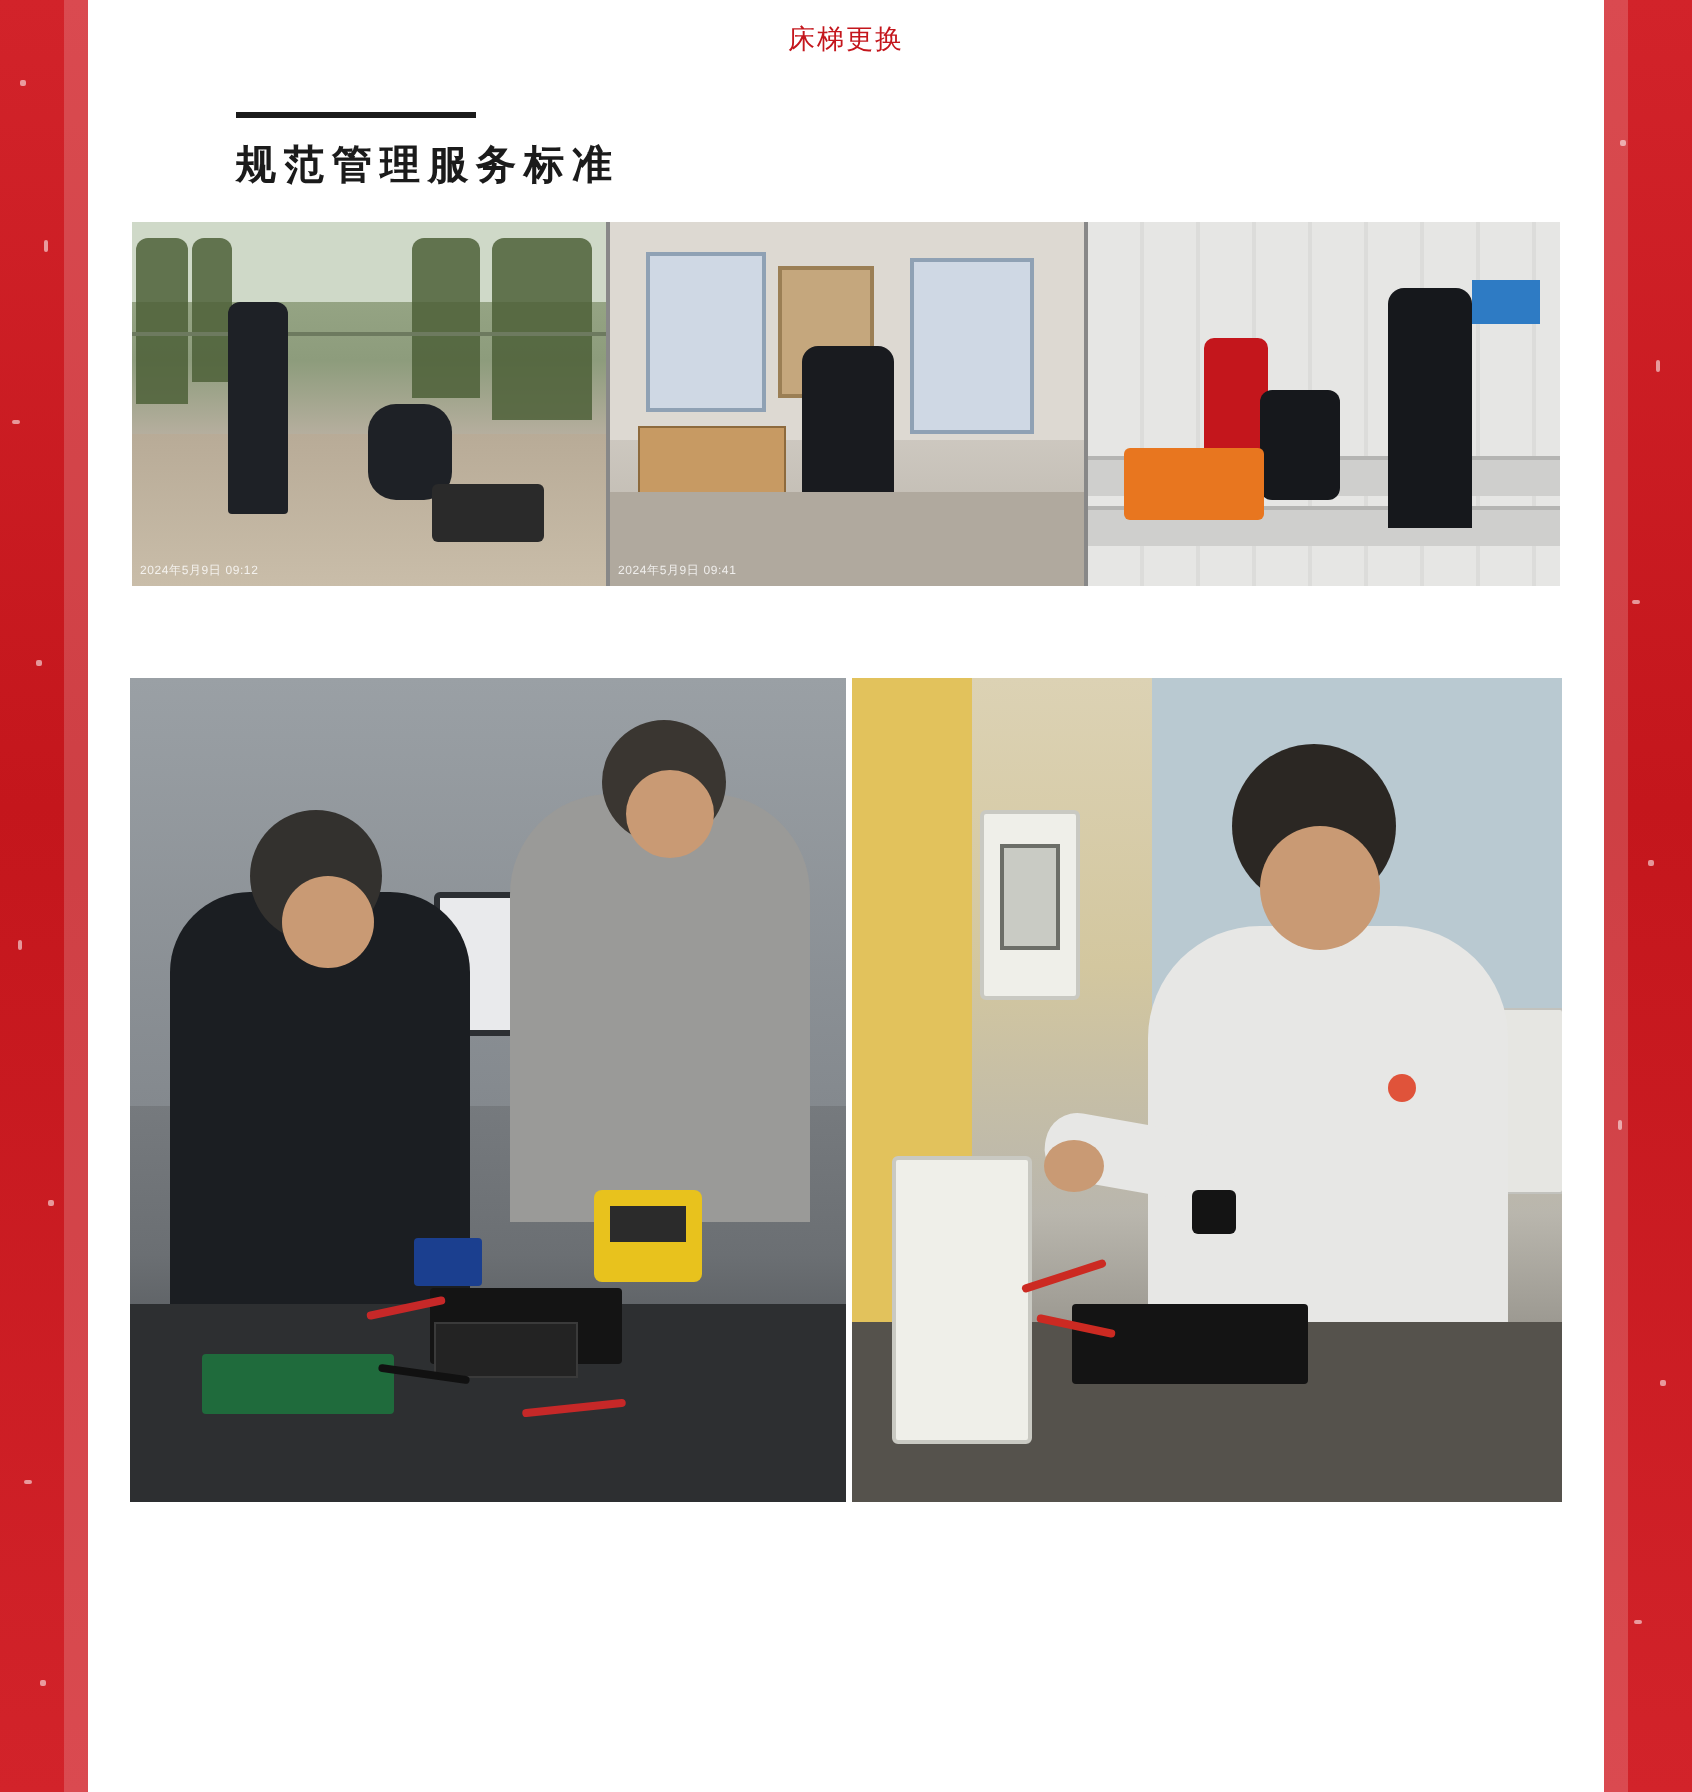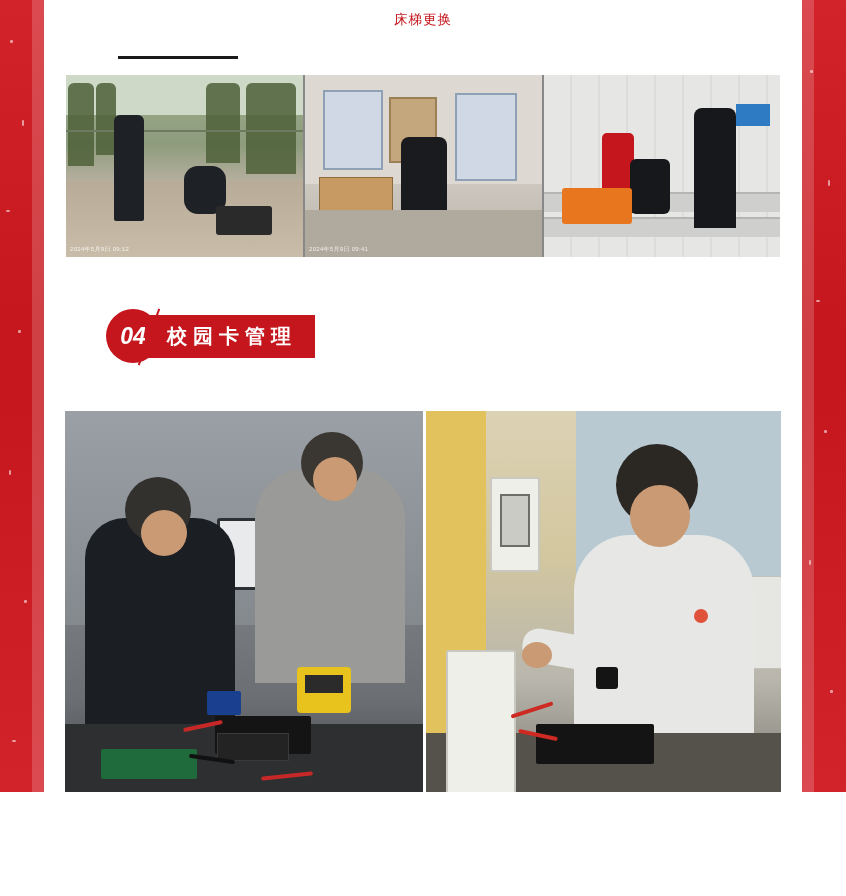--- a/index.html
+++ b/index.html
@@ -11,21 +11,21 @@
     height: 896px;
     overflow: hidden;
     font-family: "Liberation Sans", sans-serif;
     background: #ffffff;
   }
 
   
   .page {
     position: relative;
     width: 846px;
-    height: 792px;
+    height: 896px;
     background: #ffffff;
     overflow: hidden;
   }
 
   
   .band {
     position: absolute;
     top: 0;
     bottom: 0;
     width: 44px;
@@ -284,20 +284,21 @@
     <div class="speck" style="left:28px;top:690px;width:3px;height:3px;"></div>
     <div class="speck" style="left:15px;top:810px;width:4px;height:2px;"></div>
   </div>
 
   <div class="content">
 
     <div class="caption top">床梯更换</div>
 
     <div class="sec-head">
       <div class="sec-rule"></div>
+      <div class="sec-title">规范管理服务标准</div>
     </div>
 
     <div class="strip">
 
       <div class="ph a">
         <div class="ph-img p1">
           <div class="layer sky"></div>
           <div class="layer tree" style="left:2px;width:26px;"></div>
           <div class="layer tree" style="left:30px;width:20px;height:40%;"></div>
           <div class="layer tree" style="left:140px;width:34px;height:44%;"></div>
@@ -333,25 +334,20 @@
           <div class="layer red" style="left:58px;top:32%;width:32px;height:36%;"></div>
           <div class="layer dark" style="left:86px;top:46%;width:40px;height:30%;border-radius:6px;"></div>
           <div class="layer dark" style="left:150px;top:18%;width:42px;height:66%;"></div>
           <div class="layer orange" style="left:18px;top:62%;width:70px;height:20%;"></div>
         </div>
       </div>
 
     </div>
 
 
-    <div class="chapter">
-      <div class="chapter-num">04</div>
-      <div class="chapter-slash"></div>
-      <div class="chapter-label">校园卡管理</div>
-    </div>
 
     <div class="big-photos">
 
       <div class="bp left">
         <div class="bp-img bpL">
           <div class="layer bgwall"></div>
           <div class="layer monitor" style="left:152px;top:26%;width:64px;height:16%;"></div>
           <div class="layer manB" style="left:190px;top:14%;width:150px;height:52%;"></div>
           <div class="layer headB" style="left:236px;top:5%;width:62px;height:62px;"></div>
           <div class="layer faceB" style="left:248px;top:11%;width:44px;height:44px;"></div>

